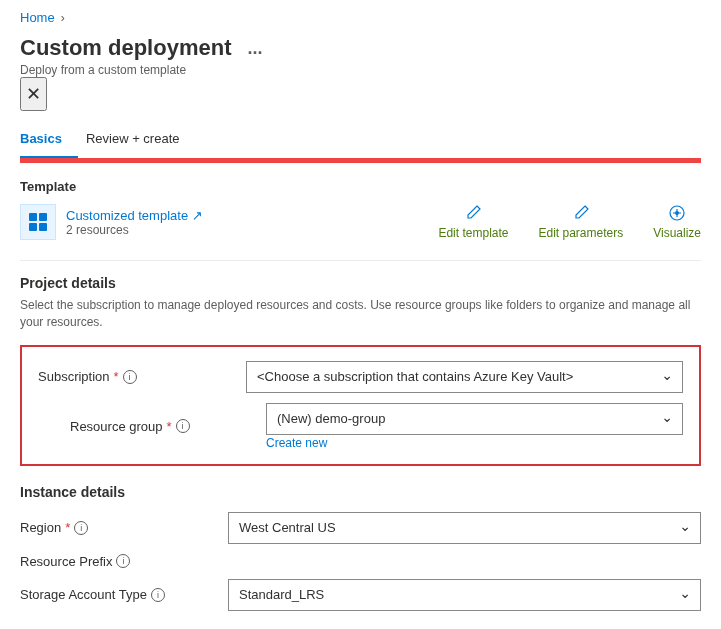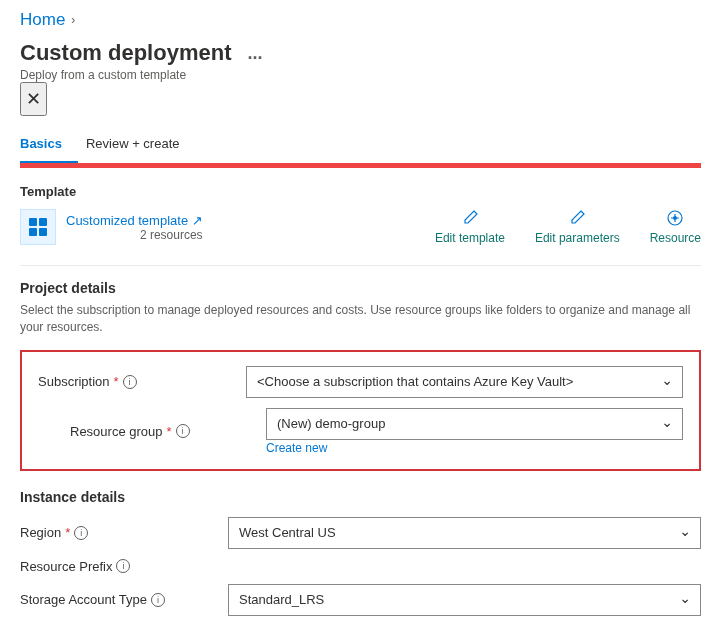--- a/index.html
+++ b/index.html
@@ -11,27 +11,27 @@
     .header-left h1 { font-size: 22px; font-weight: 600; color: #323130; display: flex; align-items: center; gap: 8px; }
     .header-left .subtitle { font-size: 12px; color: #605e5c; margin-top: 2px; }
     .header-ellipsis { font-size: 18px; color: #605e5c; cursor: pointer; margin-left: 8px; }
     .close-btn { font-size: 18px; color: #323130; cursor: pointer; padding: 4px; }
     .tabs { display: flex; border-bottom: 5px solid #ef4444; margin: 0 20px; }
     .tab { padding: 10px 16px 10px 0; font-size: 13px; cursor: pointer; color: #323130; border-bottom: 2px solid transparent; margin-right: 8px; }
     .tab.active { border-bottom: 2px solid #0078d4; color: #0078d4; font-weight: 600; }
     .content { padding: 16px 20px; }
     .section-title { font-size: 13px; font-weight: 600; color: #323130; margin-bottom: 10px; }
     .template-section { display: flex; align-items: center; gap: 30px; margin-bottom: 20px; }
-    .template-card { display: flex; align-items: center; gap: 10px; text-align: right; }
+    .template-card { display: flex; align-items: center; gap: 10px; }
     .template-icon { width: 36px; height: 36px; background: #e8f4ff; border: 1px solid #c8e6ff; display: flex; align-items: center; justify-content: center; }
     .template-icon svg { width: 22px; height: 22px; }
     .template-info a { color: #0078d4; font-size: 13px; text-decoration: none; }
     .template-info .sub { font-size: 12px; color: #605e5c; }
     .template-actions { display: flex; gap: 30px; margin-left: auto; }
-    .action-btn { display: flex; flex-direction: column; align-items: center; gap: 4px; cursor: pointer; color: #0f766e; font-size: 12px; background: none; border: none; text-align: center; }
+    .action-btn { display: flex; flex-direction: column; align-items: center; gap: 4px; cursor: pointer; color: #4d7c0f; font-size: 12px; background: none; border: none; text-align: center; }
     .action-btn svg { width: 18px; height: 18px; }
     .divider { border: none; border-top: 1px solid #edebe9; margin: 0 0 14px 0; }
     .project-details-title { font-size: 14px; font-weight: 600; margin-bottom: 6px; }
     .project-details-desc { font-size: 12px; color: #605e5c; margin-bottom: 14px; line-height: 1.4; }
     .form-section { border: 2px solid #d13438; padding: 14px 16px; margin-bottom: 18px; }
     .form-row { display: flex; align-items: center; margin-bottom: 10px; }
     .form-row:last-child { margin-bottom: 0; }
     .form-label { width: 200px; font-size: 13px; color: #323130; display: flex; align-items: center; gap: 4px; }
     .required { color: #d13438; }
     .info-icon { width: 14px; height: 14px; border-radius: 50%; border: 1px solid #605e5c; display: inline-flex; align-items: center; justify-content: center; font-size: 9px; color: #605e5c; cursor: pointer; flex-shrink: 0; }
@@ -47,21 +47,21 @@
     .instance-section { margin-bottom: 18px; }
     .instance-title { font-size: 14px; font-weight: 600; margin-bottom: 12px; }
     .footer { display: flex; align-items: center; gap: 8px; padding: 12px 20px; border-top: 1px solid #edebe9; }
   </style>
 </head>
 <body>
 
 <div class="page-container">
 
   <div class="breadcrumb">
-    <a href="#" style="color:#0078d4;text-decoration:none;font-size:17px;">Home</a>
+    <a href="#" style="color:#0078d4;text-decoration:none;font-size:13px;">Home</a>
     <span>›</span>
   </div>
 
   <div class="header">
     <div class="header-left">
       <h1>
         <span>Custom deployment</span>
         <span class="header-ellipsis">...</span>
       </h1>
       <div class="subtitle">Deploy from a custom template</div>
@@ -104,21 +104,21 @@
             <path d="M13 2l3 3-9 9H4v-3L13 2z" stroke="#0078d4" stroke-width="1.2" fill="none"></path>
           </svg>
           <span>Edit parameters</span>
         </button>
         <button class="action-btn">
           <svg viewBox="0 0 18 18" fill="none">
             <circle cx="9" cy="9" r="7" stroke="#0078d4" stroke-width="1.2" fill="none"></circle>
             <path d="M5 9h8M9 5v8" stroke="#0078d4" stroke-width="1.2"></path>
             <circle cx="9" cy="9" r="2" fill="#0078d4"></circle>
           </svg>
-          <span>Resource</span>
+          <span>Visualize</span>
         </button>
       </div>
     </div>
 
     <hr class="divider">
 
     <div class="project-details-title">Project details</div>
     <div class="project-details-desc">Select the subscription to manage deployed resources and costs. Use resource groups like folders to organize and manage all your resources.</div>
 
     <div class="form-section">

